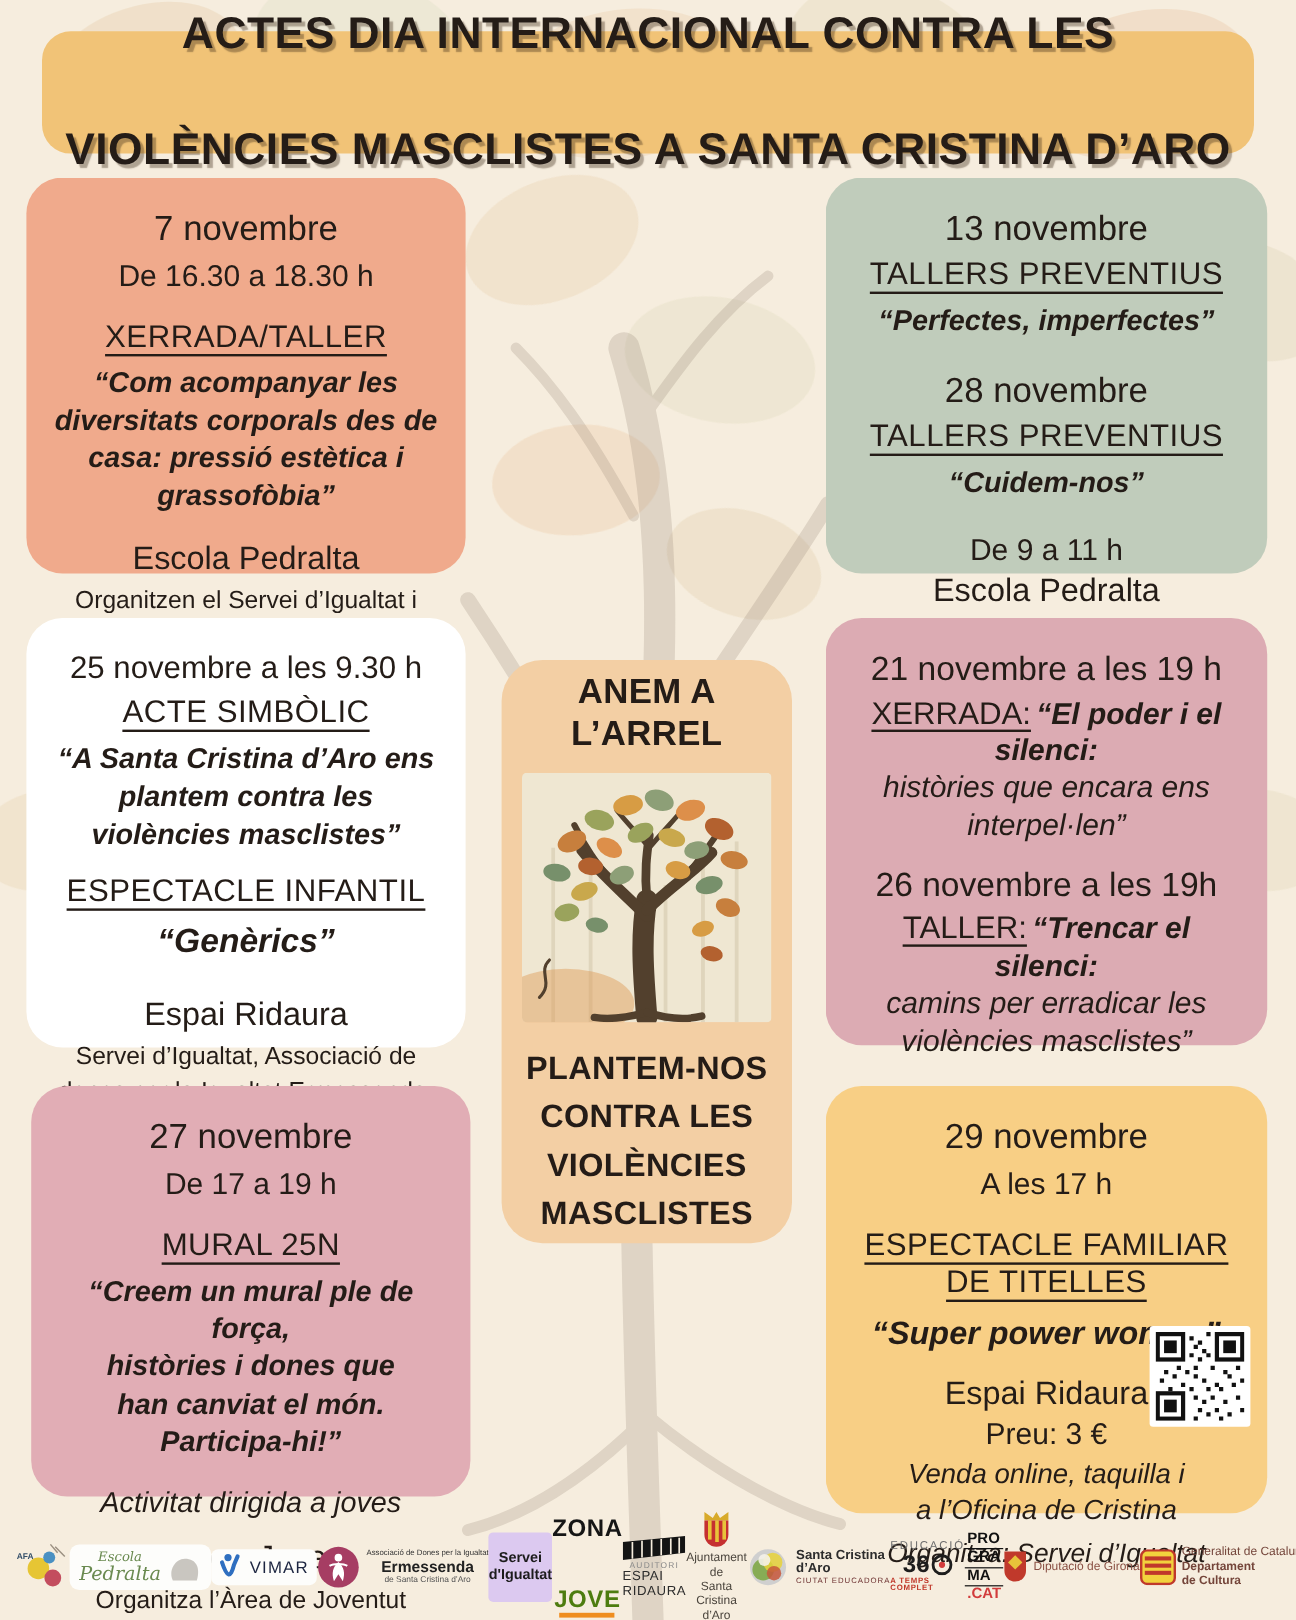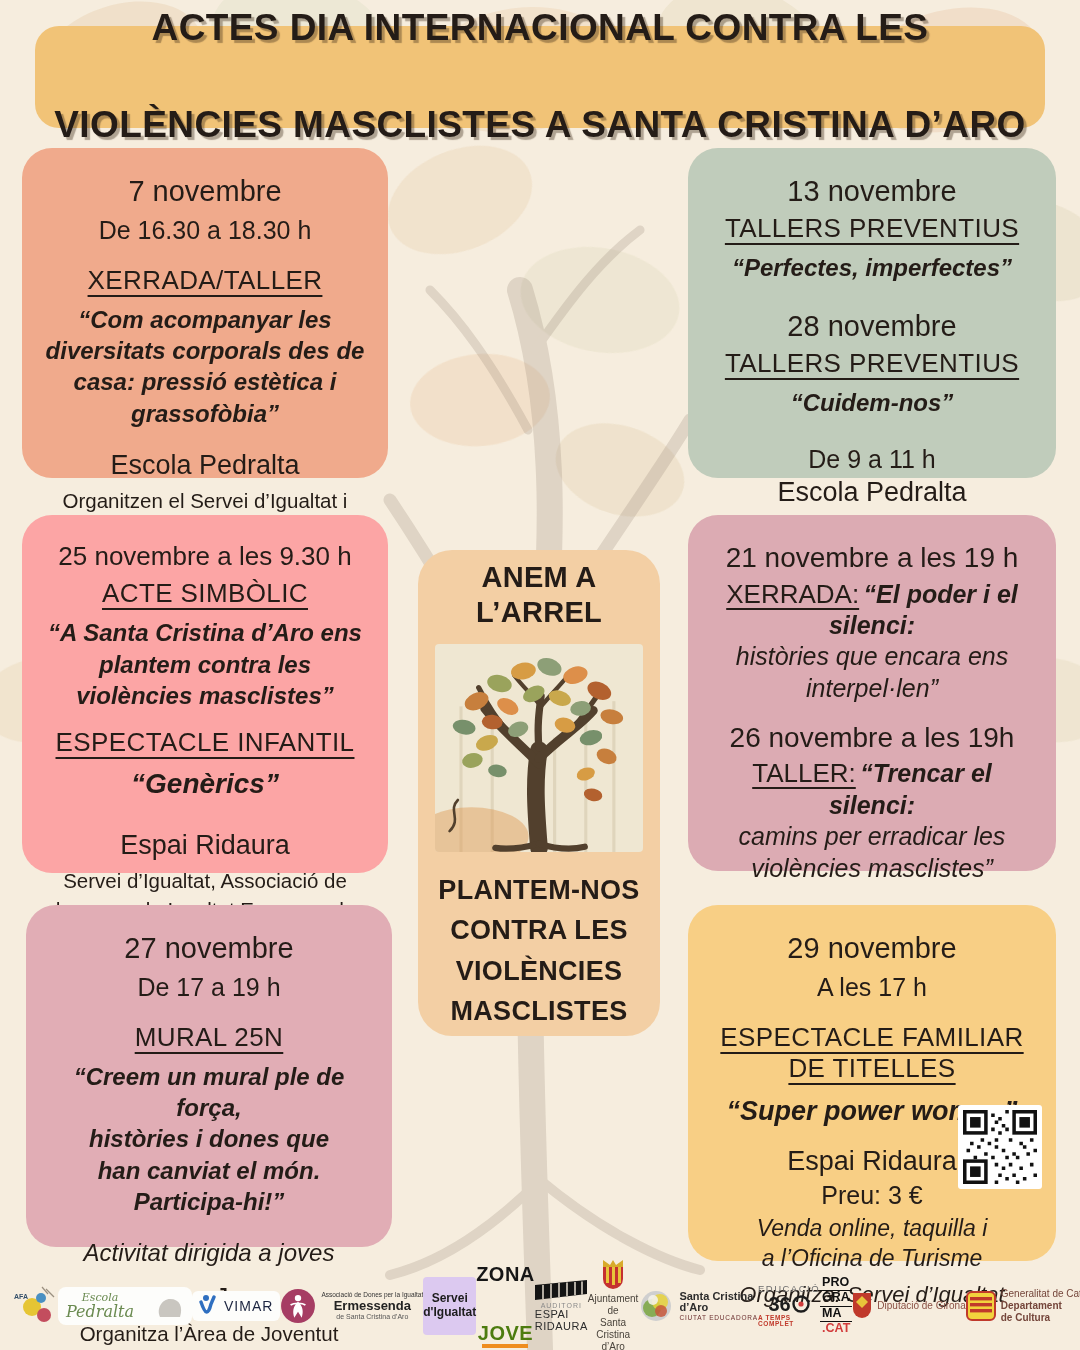--- a/index.html
+++ b/index.html
@@ -9,21 +9,21 @@
 
   .title{position:absolute;left:35px;top:26px;width:1010px;height:102px;background:#f1c377;
          border-radius:24px;display:flex;flex-direction:column;justify-content:center;
          text-align:center;font-weight:700;font-size:37px;line-height:1.32;letter-spacing:.4px;
          text-shadow:3px 3px 1px rgba(61,41,23,.38);gap:48px;}
 
   .card{position:absolute;border-radius:30px;box-sizing:border-box;text-align:center;
         padding:26px 18px;line-height:1.2;}
   .c1{left:22px;top:148px;width:366px;height:330px;background:#f0aa8c;}
   .c4{left:688px;top:148px;width:368px;height:330px;background:#c0ccbb;}
-  .c2{left:22px;top:515px;width:366px;height:358px;background:#fca5a5;}
+  .c2{left:22px;top:515px;width:366px;height:358px;background:#ffffff;}
   .c5{left:688px;top:515px;width:368px;height:356px;background:#dcabb3;}
   .c3{left:26px;top:905px;width:366px;height:342px;background:#e1adb5;}
   .c6{left:688px;top:905px;width:368px;height:356px;background:#f8cf85;}
   .ccenter{left:418px;top:550px;width:242px;height:486px;background:#f3cfa4;border-radius:34px;
            padding:10px 12px;}
 
   .date{font-size:29px;}
   .date-long{font-size:26px;}
   .time{font-size:25px;margin-top:6px;}
   .type{font-size:26px;margin-top:20px;text-decoration:underline;text-underline-offset:6px;
@@ -44,21 +44,21 @@
   .tree-frame{width:208px;height:208px;margin:14px auto 0;border-radius:4px;overflow:hidden;}
   .slogan{font-size:27px;font-weight:700;line-height:1.5;margin-top:18px;letter-spacing:.3px;}
 
   .qr{position:absolute;right:14px;top:200px;width:74px;height:74px;background:#fff;
       padding:5px;border-radius:3px;}
 
   .logos{position:absolute;left:0;bottom:6px;width:1080px;height:76px;display:flex;
          align-items:center;justify-content:space-evenly;padding:0 12px;box-sizing:border-box;}
   .logo{display:flex;align-items:center;gap:5px;flex:0 0 auto;}
   .logo-col{display:flex;flex-direction:column;align-items:center;line-height:1.05;}
-  .pedralta-box{background:#fdfdfb;border-radius:8px;padding:4px 8px;display:flex;align-items:center;gap:20px;}
+  .pedralta-box{background:#fdfdfb;border-radius:8px;padding:4px 8px;display:flex;align-items:center;gap:4px;}
   .pedralta-script{font-family:"DejaVu Serif",serif;font-style:italic;color:#6a8a50;
                    font-size:14px;line-height:.95;text-align:center;}
   .vimar-box{background:#fdfdfb;border-radius:6px;padding:3px 7px;display:flex;align-items:center;gap:3px;}
   .vimar-txt{font-size:14px;letter-spacing:1px;color:#1c2540;}
   .erm-txt{text-align:center;line-height:1.05;}
   .erm-l1{font-size:6.5px;color:#333;}
   .erm-l2{font-size:13px;font-weight:700;color:#222;}
   .erm-l3{font-size:7px;color:#555;}
   .servei-box{width:60px;height:58px;background:#dcc9f0;border-radius:4px;display:flex;
               flex-direction:column;align-items:center;justify-content:center;
@@ -180,21 +180,21 @@
 
   <section class="card c6">
     <div class="date">29 novembre</div>
     <div class="time">A les 17 h</div>
     <div class="type pre">ESPECTACLE FAMILIAR
 DE TITELLES</div>
     <div class="quote" style="font-size:27px;margin-top:10px">“Super power woman”</div>
     <div class="venue" style="margin-top:16px">Espai Ridaura</div>
     <div class="time" style="margin-top:2px">Preu: 3 €</div>
     <div class="quote-light pre" style="font-size:23px;margin-top:4px">Venda online, taquilla i
-a l’Oficina de Turisme</div>
+a l’Oficina de Cristina</div>
     <div class="quote-light" style="font-size:22px;margin-top:8px">Organitza: Servei d’Igualtat</div>
     <svg class="qr" viewBox="0 0 21 21">
       <rect x="0" y="0" width="21" height="21" fill="#fff"></rect>
       <g fill="#111">
         <rect x="0" y="0" width="7" height="7"></rect>
           <rect x="14" y="0" width="7" height="7"></rect>
           <rect x="0" y="14" width="7" height="7"></rect>
       </g>
       <g fill="#fff">
         <rect x="1" y="1" width="5" height="5"></rect>

